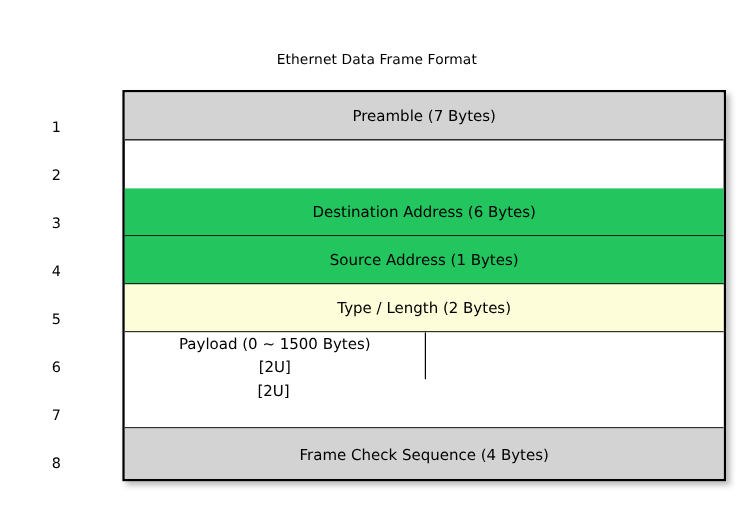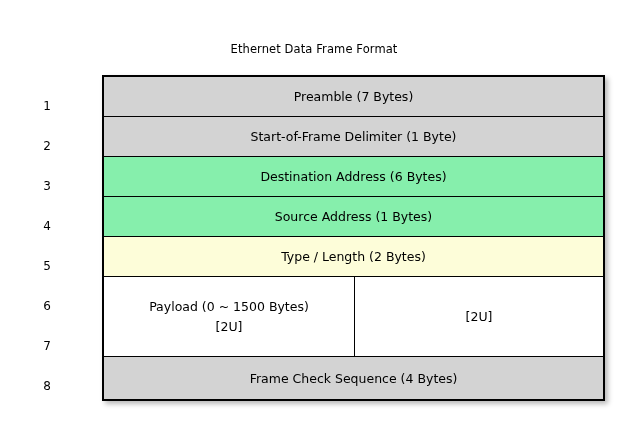--- a/index.html
+++ b/index.html
@@ -79,21 +79,21 @@
     display: flex;
     align-items: center;
     justify-content: center;
     font-size: 12.5px;
     color: #000000;
     border-bottom: 1.5px solid #000000;
   }
   .row.last { border-bottom: none; text-align: center; }
 
   .gray   { background: #d3d3d3; }
-  .blue   { background: #86efac; }
+  .blue   { background: #22c55e; }
   .yellow { background: #fdfdd9; text-align: right; }
 
   
   .split {
     position: absolute;
     left: 0;
     width: 499px;
     box-sizing: border-box;
     display: flex;
     border-bottom: 1.5px solid #000000;
@@ -137,37 +137,34 @@
     <div class="rownum" style="top:265px;">7</div>
     <div class="rownum" style="top:305px;">8</div>
   </div>
 
   <div class="frame">
 
     <div class="row gray" style="top:0px; height:40px;">
       <span>Preamble (7 Bytes)</span>
     </div>
 
-    <div class="row gray" style="top:40px; height:40px;">
-      <span>Start-of-Frame Delimiter (1 Byte)</span>
-    </div>
 
     <div class="row blue" style="top:80px; height:40px;">
       <span>Destination Address (6 Bytes)</span>
     </div>
 
     <div class="row blue" style="top:120px; height:40px;">
       <span>Source Address (1 Bytes)</span>
     </div>
 
     <div class="row yellow" style="top:160px; height:40px;">
       <span>Type / Length (2 Bytes)</span>
     </div>
 
-    <div class="split" style="top:200px; height:80px;">
+    <div class="split" style="top:200px; height:80px;flex-direction:column;">
       <div class="split-cell left">
         <span>Payload (0 ~ 1500 Bytes)</span>
         <span>[2U]</span>
       </div>
       <div class="split-cell right">
         <span>[2U]</span>
       </div>
     </div>
 
     <div class="row gray last" style="top:280px; height:42px;">

